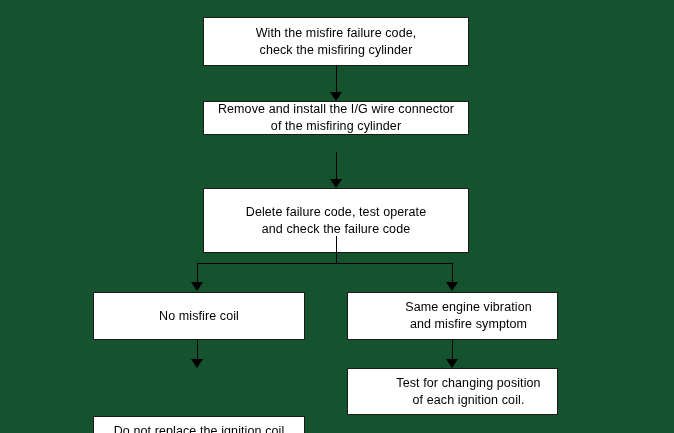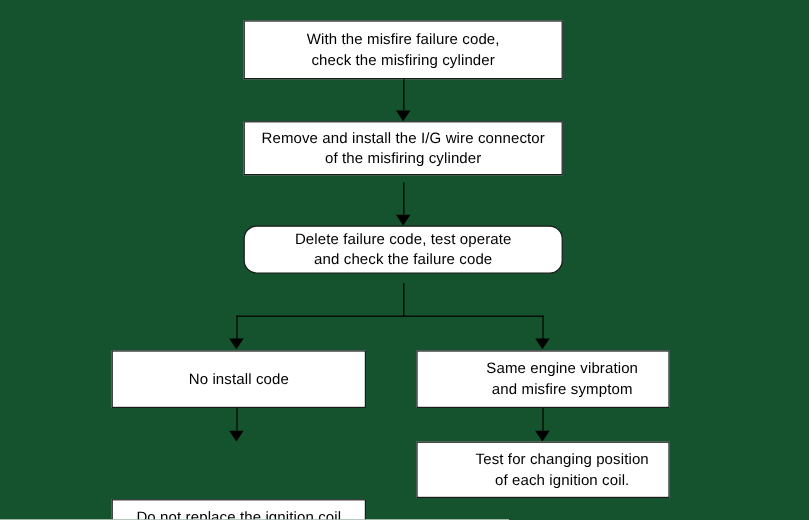--- a/index.html
+++ b/index.html
@@ -28,22 +28,22 @@
     justify-content: center;
     text-align: center;
     color: #000000;
     font-size: 12.5px;
     line-height: 1.35;
     white-space: pre-line;
     letter-spacing: 0.1px;
   }
   
   #node-1 { left: 203px; top: 17px;  width: 266px; height: 49px; }
-  #node-2 { left: 203px; top: 101px; width: 266px; height: 45px; }
-  #node-3 { left: 203px; top: 188px; width: 266px; height: 40px; border-radius: 11px; }
+  #node-2 { left: 203px; top: 101px; width: 266px; height: 34px; }
+  #node-3 { left: 203px; top: 188px; width: 266px; height: 65px; }
   
   #node-4a { left: 93px;  top: 292px; width: 212px; height: 48px; }
   #node-4b { left: 347px; top: 292px; width: 211px; height: 48px; padding-left: 32px; }
   #node-5a { left: 93px;  top: 368px; width: 212px; height: 47px; margin-top: 48px; }
   #node-5b { left: 347px; top: 368px; width: 211px; height: 47px; padding-left: 32px; }
 
   .connector {
     position: absolute;
     background: #000000;
   }
@@ -98,21 +98,21 @@
   <div class="node" id="node-3">Delete failure code, test operate
 and check the  failure code</div>
 
   <div class="connector v-line" id="conn-3-stem"></div>
   <div class="connector h-line" id="conn-3-bar"></div>
   <div class="connector v-line" id="conn-3-left-drop"></div>
   <div class="arrow-head" id="conn-3-left-head"></div>
   <div class="connector v-line" id="conn-3-right-drop"></div>
   <div class="arrow-head" id="conn-3-right-head"></div>
 
-  <div class="node" id="node-4a">No install code</div>
+  <div class="node" id="node-4a">No misfire coil</div>
 
   <div class="node" id="node-4b">Same engine vibration
 and misfire symptom</div>
 
   <div class="connector v-line" id="conn-4a-5a-line"></div>
   <div class="arrow-head" id="conn-4a-5a-head"></div>
 
   <div class="connector v-line" id="conn-4b-5b-line"></div>
   <div class="arrow-head" id="conn-4b-5b-head"></div>
 

